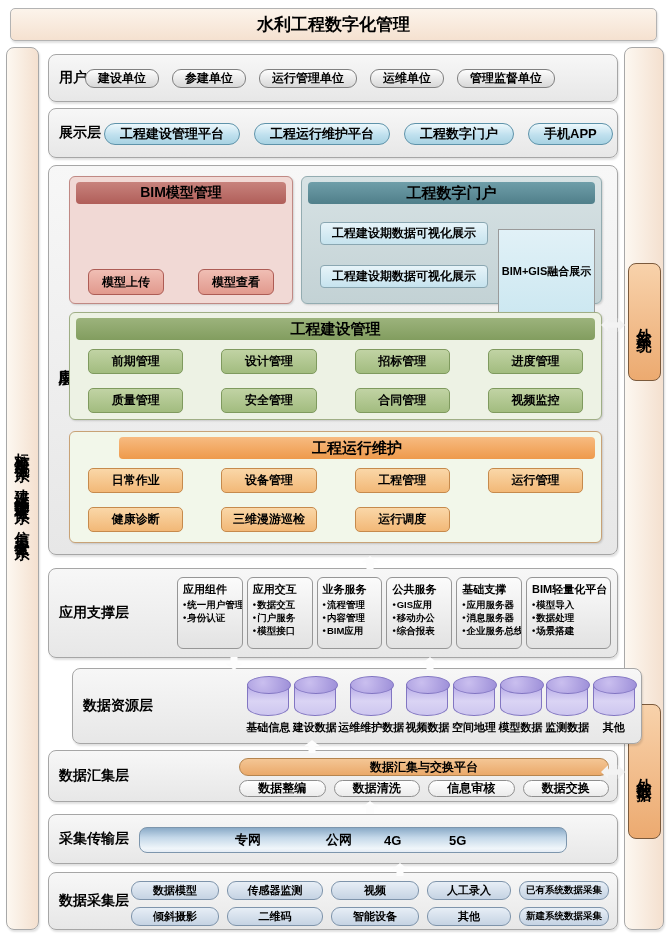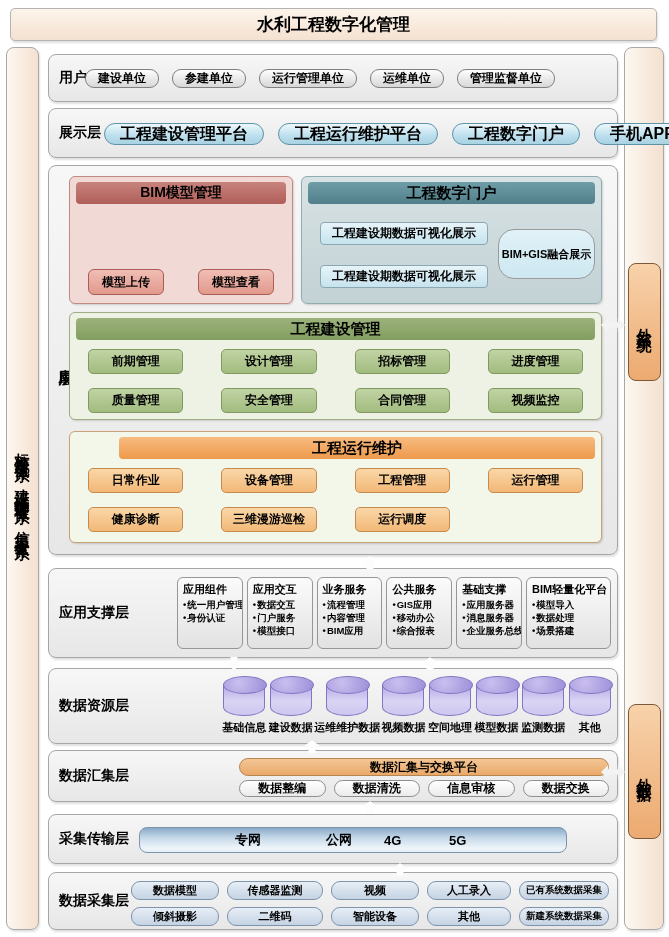--- a/index.html
+++ b/index.html
@@ -34,21 +34,21 @@
   
   .user-row { top:54px; height:48px; }
   .user-pills { position:absolute; left:36px; top:14px; display:flex; gap:13px; }
   .pill-gray { background:linear-gradient(180deg,#fdfdfd,#d8d8d8); border:1px solid #808080; border-radius:9px;
     font-size:12px; font-weight:bold; display:flex; align-items:center; justify-content:center; padding:0 12px; height:19px; white-space:nowrap; }
 
   
   .display-row { top:108px; height:50px; }
   .display-pills { position:absolute; left:55px; top:14px; display:flex; gap:14px; }
   .pill-blue { background:linear-gradient(180deg,#edf8fc 0%,#bfe0ee 55%,#a8d2e2); border:1px solid #5e93aa; border-radius:11px;
-    font-size:16px; font-weight:bold; display:flex; align-items:center; justify-content:center; padding:0 15px; height:22px; white-space:nowrap; }
+    font-size:13px; font-weight:bold; display:flex; align-items:center; justify-content:center; padding:0 15px; height:22px; white-space:nowrap; }
 
   
   .app-row { top:165px; height:390px; }
   .app-label { position:absolute; left:8px; top:0; height:100%; display:flex; align-items:center; }
   .vtext-sm { writing-mode:vertical-rl; text-orientation:upright; font-weight:bold; font-size:14px; letter-spacing:2px; }
 
   .panel { position:absolute; border-radius:6px; box-shadow:1px 1px 2px rgba(0,0,0,.15); }
   .panel-header { margin:5px 6px 0; height:22px; border-radius:4px; display:flex; align-items:center; justify-content:center;
     font-weight:bold; font-size:14px; }
 
@@ -56,22 +56,22 @@
   .bim-panel .panel-header { background:linear-gradient(180deg,#c8837d,#b05e59); }
   .bim-grid { position:absolute; left:18px; right:18px; top:44px; display:grid; grid-template-columns:1fr 1fr; column-gap:34px; row-gap:13px; }
   .btn-bim { height:26px; background:linear-gradient(180deg,#f0beb4,#e1998d); border:1px solid #ad5c55; border-radius:6px;
     display:flex; align-items:center; justify-content:center; font-size:12px; font-weight:bold;margin-top:48px; }
 
   .portal-panel { left:252px; top:10px; width:301px; height:128px; background:linear-gradient(180deg,#d7e2e4,#c3d2d5); border:1px solid #93acb1; }
   .portal-panel .panel-header { background:linear-gradient(180deg,#6f9ea9,#507f8a); font-size:15px; }
   .portal-item { position:absolute; left:18px; width:168px; height:23px; background:linear-gradient(180deg,#e7f4f9,#c6e3ee);
     border:1px solid #8aa7b2; border-radius:4px; display:flex; align-items:center; justify-content:center; font-size:12px; font-weight:bold; white-space:nowrap; }
   .portal-item.p1 { top:45px; } .portal-item.p2 { top:88px; }
-  .portal-side { position:absolute; left:196px; top:52px; width:97px; height:50px; background:linear-gradient(180deg,#e1f1f7,#cde8f1);
-    border:1px solid #9a9a9a; border-radius:16px; display:flex; align-items:center; justify-content:center; font-size:11px; font-weight:bold; }
+  .portal-side { position:absolute; left:196px; top:52px; width:97px; height:84px; background:linear-gradient(180deg,#e1f1f7,#cde8f1);
+    border:1px solid #9a9a9a; border-radius:0; display:flex; align-items:center; justify-content:center; font-size:11px; font-weight:bold; }
 
   .construction-panel { left:20px; top:146px; width:533px; height:108px; background:#edf2e4; border:1px solid #9fae85; }
   .construction-panel .panel-header { background:linear-gradient(180deg,#9cb37c,#829d5f); font-size:15px; }
   .grid4 { position:absolute; left:18px; right:18px; top:36px; display:grid; grid-template-columns:repeat(4,1fr); column-gap:38px; row-gap:14px; }
   .btn-green { height:25px; background:linear-gradient(180deg,#c1d3a4,#a2bc7f); border:1px solid #7f9a5e; border-radius:5px;
     display:flex; align-items:center; justify-content:center; font-size:12px; font-weight:bold; }
 
   .operation-panel { left:20px; top:265px; width:533px; height:112px; background:#f2f7ea; border:1px solid #c8a276;padding-left:43px; }
   .operation-panel .panel-header { background:linear-gradient(180deg,#f7bb81,#ee9a4b); font-size:15px; }
   .btn-orange { height:25px; background:linear-gradient(180deg,#fad7a8,#f2b877); border:1px solid #c68a4c; border-radius:5px;
@@ -81,21 +81,21 @@
   .support-row { top:568px; height:90px; }
   .support-cols { position:absolute; left:128px; right:6px; top:8px; bottom:8px; display:flex; gap:4px; }
   .support-box { flex:1; background:linear-gradient(180deg,#fbfbfb,#e2e2e2); border:1px solid #969696; border-radius:6px;
     padding:4px 4px 2px 5px; overflow:hidden; }
   .support-box.wide { flex:1.35; }
   .support-box h4 { font-size:11px; font-weight:bold; margin-bottom:1px; white-space:nowrap; }
   .support-box .it { font-size:9.5px; line-height:13px; font-weight:bold; white-space:nowrap; }
   .support-box .it::before { content:"•"; margin-right:1px; }
 
   
-  .resource-row { top:668px; height:76px; }
+  .resource-row { top:668px; height:76px;margin-left:24px; }
   .res-items { position:absolute; left:172px; right:4px; top:6px; display:flex; }
   .res-item { flex:1; display:flex; flex-direction:column; align-items:center; }
   .cyl { position:relative; width:42px; height:32px; margin-top:9px;
     background:linear-gradient(180deg,#b3a6e6,#dad4f4 55%,#cdc6ef);
     border:1px solid #8276c2; border-top:none; border-radius:0 0 21px 21px / 0 0 9px 9px; }
   .cyl::before { content:""; position:absolute; left:-1px; top:-8px; width:42px; height:16px;
     background:radial-gradient(circle at 35% 35%,#cabfef,#9c8ed8); border:1px solid #8276c2; border-radius:50%; }
   .res-label { font-size:11px; font-weight:bold; margin-top:4px; white-space:nowrap; }
 
   

